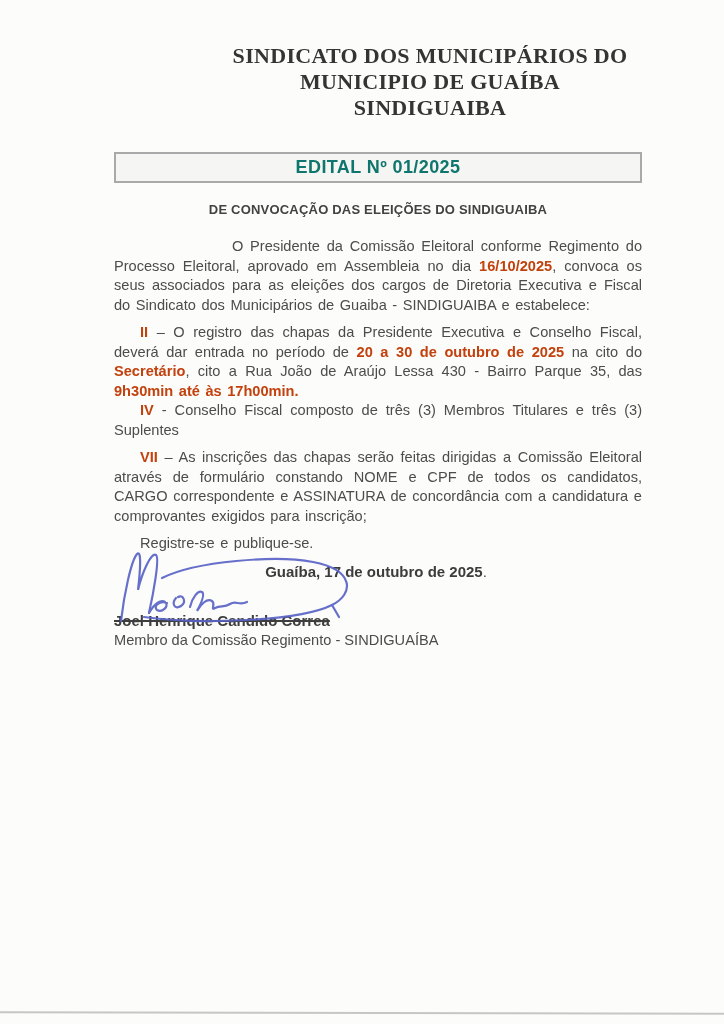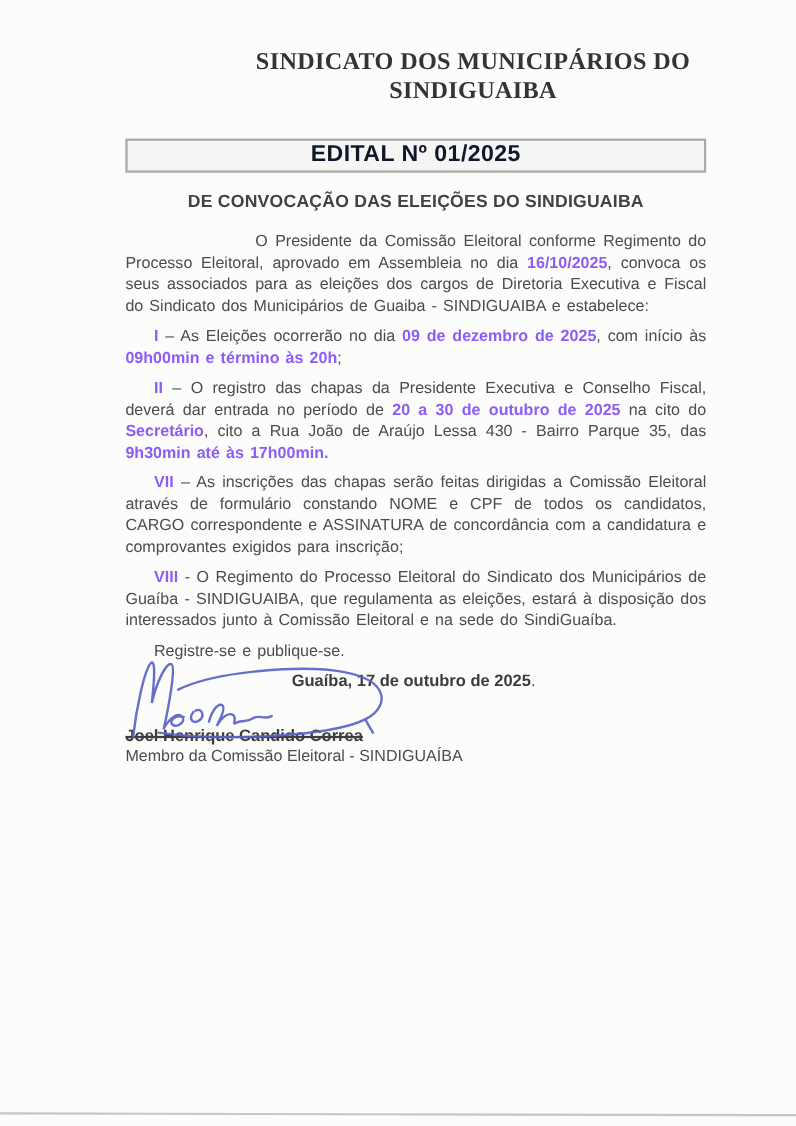--- a/index.html
+++ b/index.html
@@ -30,48 +30,48 @@
     letter-spacing:.3px;
   }
   
   .edital-box{
     margin-top:31px;
     box-sizing:border-box;
     width:100%;
     height:31px;
     border:2px solid #a9a9a9;
     background:#f5f5f3;
-    display:flex;align-items:flex-start;justify-content:center;
+    display:flex;align-items:center;justify-content:center;
     font-weight:bold;
-    font-size:21px;
-    color:#0f172a;
+    font-size:18px;
+    color:#0f766e;
     letter-spacing:.4px;
   }
   .subtitle{
     margin-top:17px;
     text-align:center;
     font-weight:bold;
-    font-size:16px;
+    font-size:13px;
     line-height:20px;
     color:#424242;
     letter-spacing:.2px;
   }
   
   .body-text p{
     margin:8px 0 0 0;
     text-align:justify;
     font-size:14.6px;
     line-height:19.5px;
     color:#4c4c4c;
     word-spacing:1.5px;
   }
   .body-text p.first{margin-top:17px;text-indent:118px;}
   .body-text p.item{text-indent:26px;}
   .body-text p.no-gap{margin-top:0;}
-  .body-text b{font-weight:bold;color:#8b5cf6;}
+  .body-text b{font-weight:bold;color:#c2410c;}
   .closing{text-indent:26px;}
   
   .dateline{
     margin:8px 0 0 0;
     text-align:center;
     font-size:15px;
     line-height:19.5px;
     padding-right:4px;
   }
   .dateline b{font-weight:bold;color:#3c3c3c;}
@@ -109,49 +109,49 @@
   }
 </style>
 </head>
 <body>
 
 <div class="page">
   <div class="content">
 
     <div class="org-header">
       <div>SINDICATO DOS MUNICIPÁRIOS DO</div>
+      <div>MUNICIPIO DE GUAÍBA</div>
       <div>SINDIGUAIBA</div>
     </div>
 
     <div class="edital-box">
       <span>EDITAL Nº 01/2025</span>
     </div>
 
     <div class="subtitle">DE CONVOCAÇÃO DAS ELEIÇÕES DO SINDIGUAIBA</div>
 
     <div class="body-text">
       <p class="first"><span>O Presidente da Comissão Eleitoral conforme Regimento do Processo Eleitoral, aprovado em Assembleia no dia </span><b>16/10/2025</b><span>, convoca os seus associados para as eleições dos cargos de Diretoria Executiva e Fiscal do Sindicato dos Municipários de Guaiba - SINDIGUAIBA e estabelece:</span></p>
-      <p class="item"><b>I</b><span> – As Eleições ocorrerão no dia </span><b>09 de dezembro de 2025</b><span>, com início às </span><b>09h00min e término às 20h</b><span>;</span></p>
       <p class="item"><b>II</b><span> – O registro das chapas da Presidente Executiva e Conselho Fiscal, deverá dar entrada no período de </span><b>20 a 30 de outubro de 2025</b><span> na cito do </span><b>Secretário</b><span>, cito a Rua João de Araújo Lessa 430 - Bairro Parque 35, das </span><b>9h30min até às 17h00min.</b></p>
+      <p class="item no-gap"><b>IV</b><span> - Conselho Fiscal composto de três (3) Membros Titulares e três (3) Suplentes</span></p>
       <p class="item"><b>VII</b><span> – As inscrições das chapas serão feitas dirigidas a Comissão Eleitoral através de formulário constando NOME e CPF de todos os candidatos, CARGO correspondente e ASSINATURA de concordância com a candidatura e comprovantes exigidos para inscrição;</span></p>
-      <p class="item"><b>VIII</b><span> - O Regimento do Processo Eleitoral do Sindicato dos Municipários de Guaíba - SINDIGUAIBA, que regulamenta as eleições, estará à disposição dos interessados junto à Comissão Eleitoral e na sede do SindiGuaíba.</span></p>
       <p class="item closing"><span>Registre-se e publique-se.</span></p>
     </div>
 
     <div class="dateline"><b>Guaíba, 17 de outubro de 2025</b><span>.</span></div>
 
     <div class="sig-block">
       <svg class="sig-ink" viewBox="0 0 258 80" fill="none" stroke="#5a64c6" stroke-width="2.2" stroke-linecap="round" opacity="0.92">
         <path d="M13,74 C16,48 23,14 29,7 C34,2 32,26 30,43 C34,26 43,5 48,8 C52,11 45,48 41,66"></path>
         <path d="M41,66 C46,57 53,52 57,55 C62,59 54,66 49,63 C45,60 51,53 59,56"></path>
         <path d="M68,51 C63,57 67,63 73,59 C79,55 75,47 70,50"></path>
         <path d="M82,60 C84,51 90,43 94,45 C98,48 91,60 89,64 C93,57 99,51 104,54 C108,57 102,64 107,61 C113,58 116,61 122,57 C128,53 131,59 139,55"></path>
         <path d="M36,70 C92,78 192,74 224,58 C246,47 247,23 205,15 C168,8 88,14 54,31"></path>
         <path d="M224,58 L231,70"></path>
       </svg>
       <div class="sig-name">Joel Henrique Candido Correa</div>
-      <div class="sig-role">Membro da Comissão Eleitoral - SINDIGUAÍBA</div>
+      <div class="sig-role">Membro da Comissão Regimento - SINDIGUAÍBA</div>
     </div>
 
   </div>
 
   <div class="scan-edge"></div>
 </div>
 
 </body></html>

